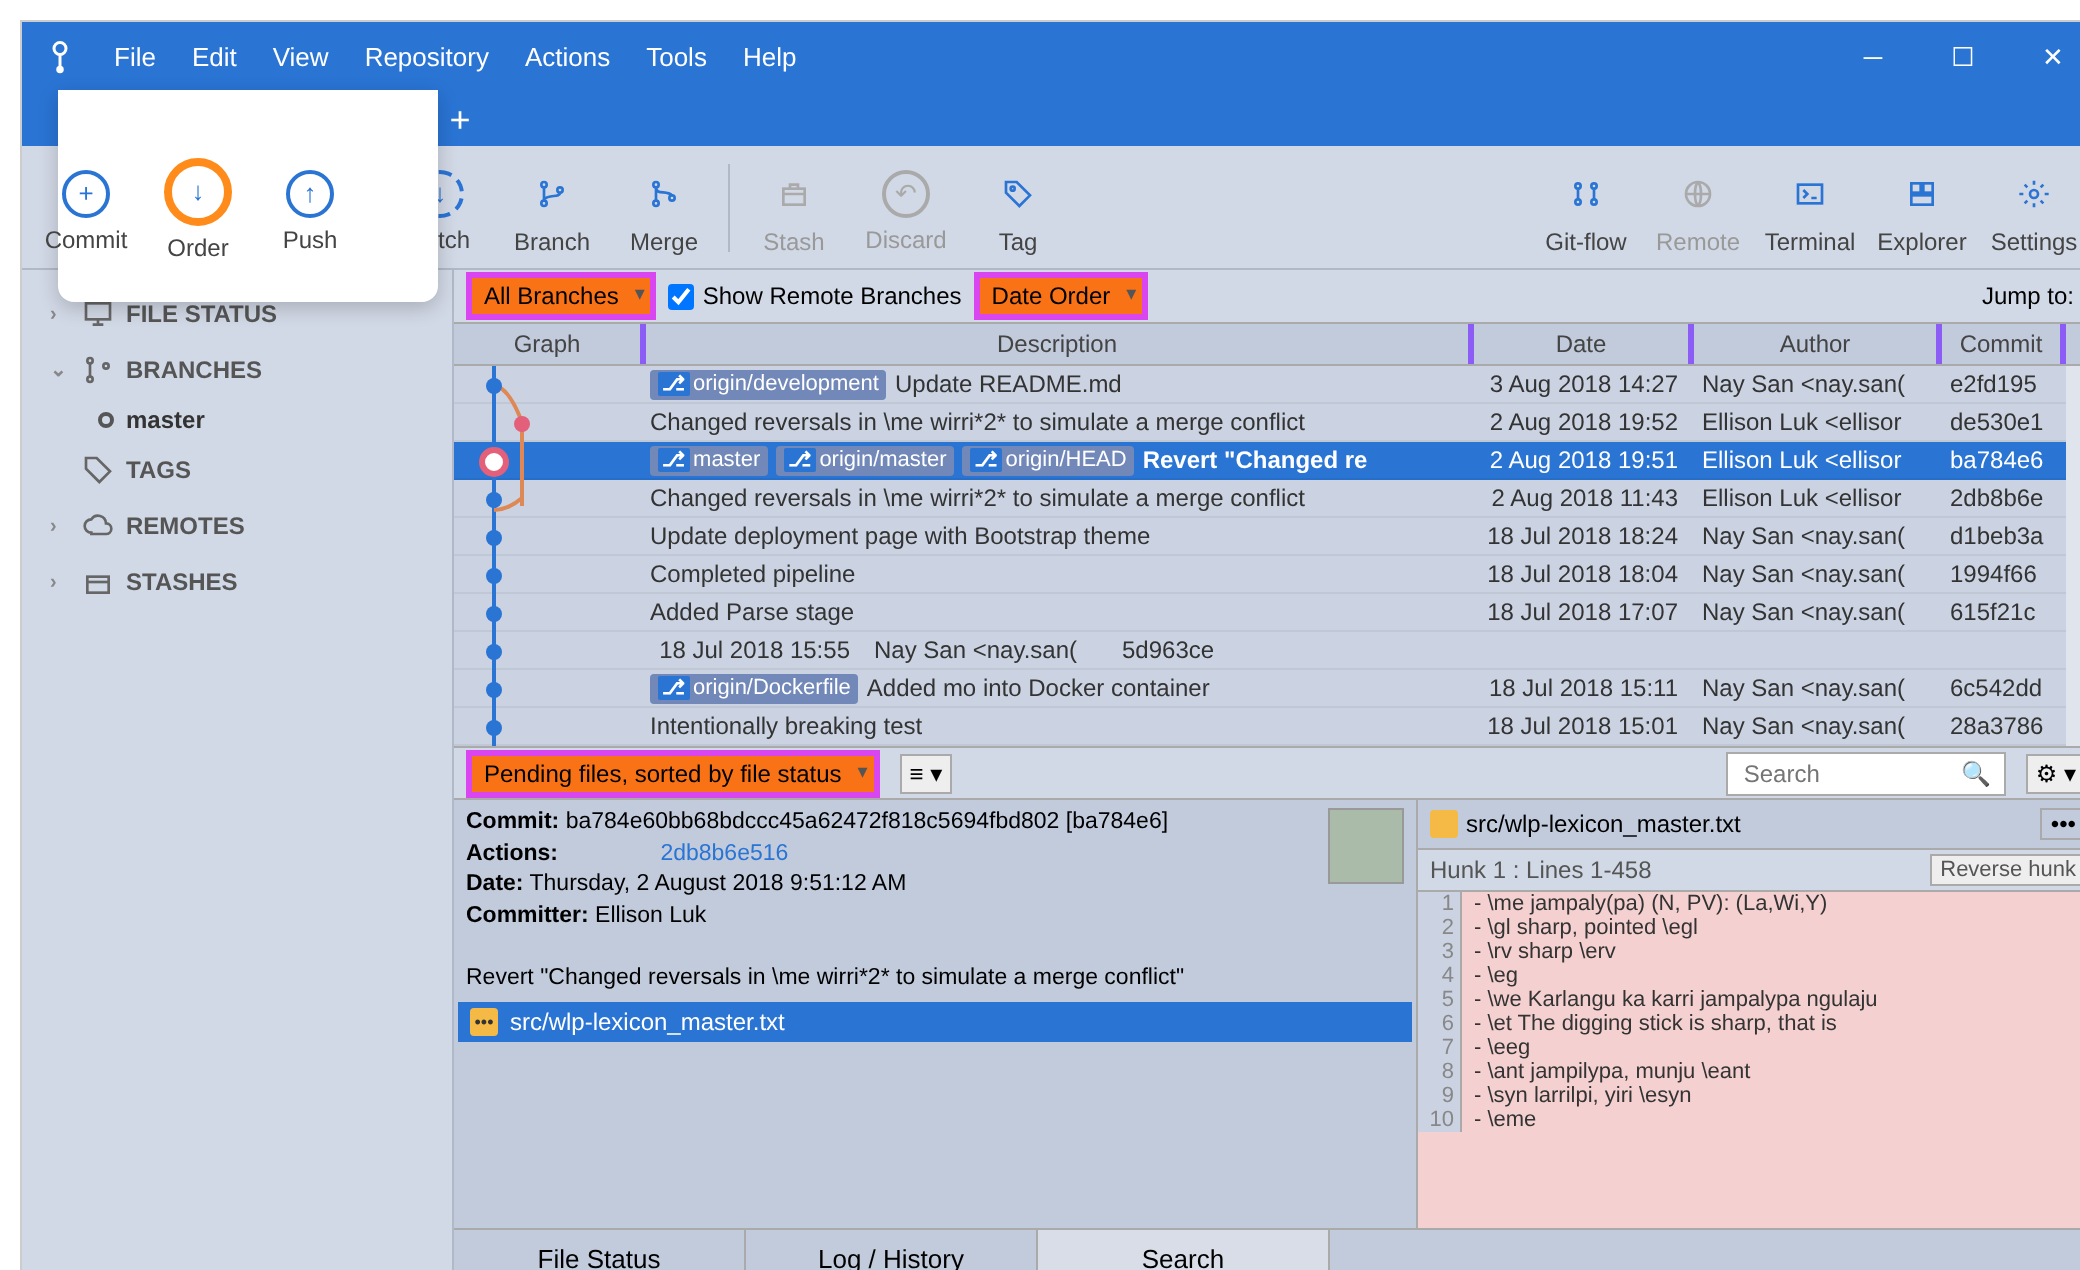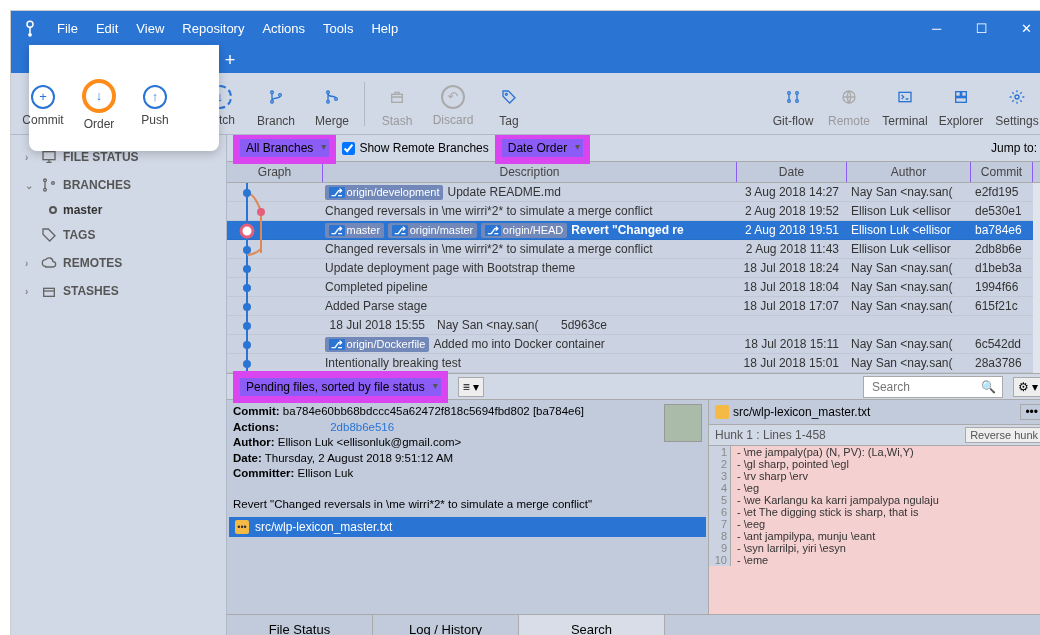--- a/index.html
+++ b/index.html
@@ -26,27 +26,27 @@
   .toolbar .right { margin-left: auto; display: flex; }
   .toolbar .divider { width: 1px; background: #b0b9c8; margin: 6px 4px; height: 44px; }
   .body { flex: 1; display: flex; overflow: hidden; }
   .sidebar { width: 216px; border-right: 1px solid #b0b9c8; background: #d2d9e6; padding: 8px 4px; font-size: 12px; color: #333; }
   .side-sec { padding: 6px 10px; display: flex; align-items: center; gap: 6px; font-weight: 600; color: #555; }
   .side-sec .chev { width: 10px; color: #888; font-size: 10px; }
   .side-item { padding: 4px 10px 4px 34px; display: flex; align-items: center; gap: 6px; }
   .side-item .dot { width: 8px; height: 8px; border: 2px solid #555; border-radius: 50%; }
   .main { flex: 1; display: flex; flex-direction: column; background: #d2d9e6; overflow: hidden; }
   .filterbar { height: 26px; display: flex; align-items: center; padding: 0 6px; gap: 6px; font-size: 12px; }
-  .combo { background: #8b5cf6; border: 7px solid #d946ef; padding: 2px 16px 2px 6px; font-size: 12px; position: relative; }
+  .combo { background: #f97316; border: 3px solid #d946ef; padding: 2px 16px 2px 6px; font-size: 12px; position: relative; }
   .combo::after { content: '▾'; position: absolute; right: 3px; font-size: 10px; color: #555; }
   .check { display: flex; align-items: center; gap: 4px; }
   .check input { margin:0; }
   .jump { margin-left: auto; padding-right: 6px; }
   .grid-head { height: 22px; background: #c2cbdc; display: flex; font-size: 12px; color: #444; border-top: 1px solid #aaa; border-bottom: 1px solid #aaa; }
-  .gh { border-right: 1px solid #8b5cf6; display: flex; align-items: center; justify-content: center; }
+  .gh { border-right: 3px solid #8b5cf6; display: flex; align-items: center; justify-content: center; }
   .grid-body { background: #cbd3e2; height: 176px; font-size: 12px; color: #333; overflow: hidden; position: relative; }
   .row { height: 19px; display: flex; align-items: center; border-bottom: 1px solid rgba(0,0,0,0.05); }
   .row.sel { background: #2a74d4; color: #fff; }
   .col-graph { width: 96px; height: 100%; position: relative; }
   .col-desc { flex: 1; overflow: hidden; white-space: nowrap; display: flex; align-items: center; gap: 4px; padding-left: 2px;}
   .col-date { width: 110px; text-align: right; padding-right: 8px; }
   .col-auth { width: 124px; overflow: hidden; white-space: nowrap; padding-left:4px;}
   .col-commit { width: 62px; padding-left: 4px; }
   .scrollbar { width: 16px; background: #e0e4ec; }
   .badge { background: #7188b8; color: #fff; padding: 0 4px; border-radius: 2px; display: inline-flex; align-items: center; gap: 2px; font-size: 11px; height: 15px; }
@@ -437,21 +437,20 @@
         </div>
         <div class="gear">⚙ ▾</div>
       </div>
 
       <div class="detail">
         <div class="det-left">
           <div class="commit-info">
             <div class="thumb"></div>
             <div><b>Commit:</b> <span>ba784e60bb68bdccc45a62472f818c5694fbd802 [ba784e6]</span></div>
             <div><b>Actions:</b> <span class="link">2db8b6e516</span></div>
-            <div><b>Author:</b> <span>Ellison Luk &lt;ellisonluk@gmail.com&gt;</span></div>
             <div><b>Date:</b> <span>Thursday, 2 August 2018 9:51:12 AM</span></div>
             <div><b>Committer:</b> <span>Ellison Luk</span></div>
             <br>
             <div>Revert "Changed reversals in \me wirri*2* to simulate a merge conflict"</div>
           </div>
           <div class="file-row">
             <span class="yicon">•••</span>
             <span>src/wlp-lexicon_master.txt</span>
           </div>
         </div>

